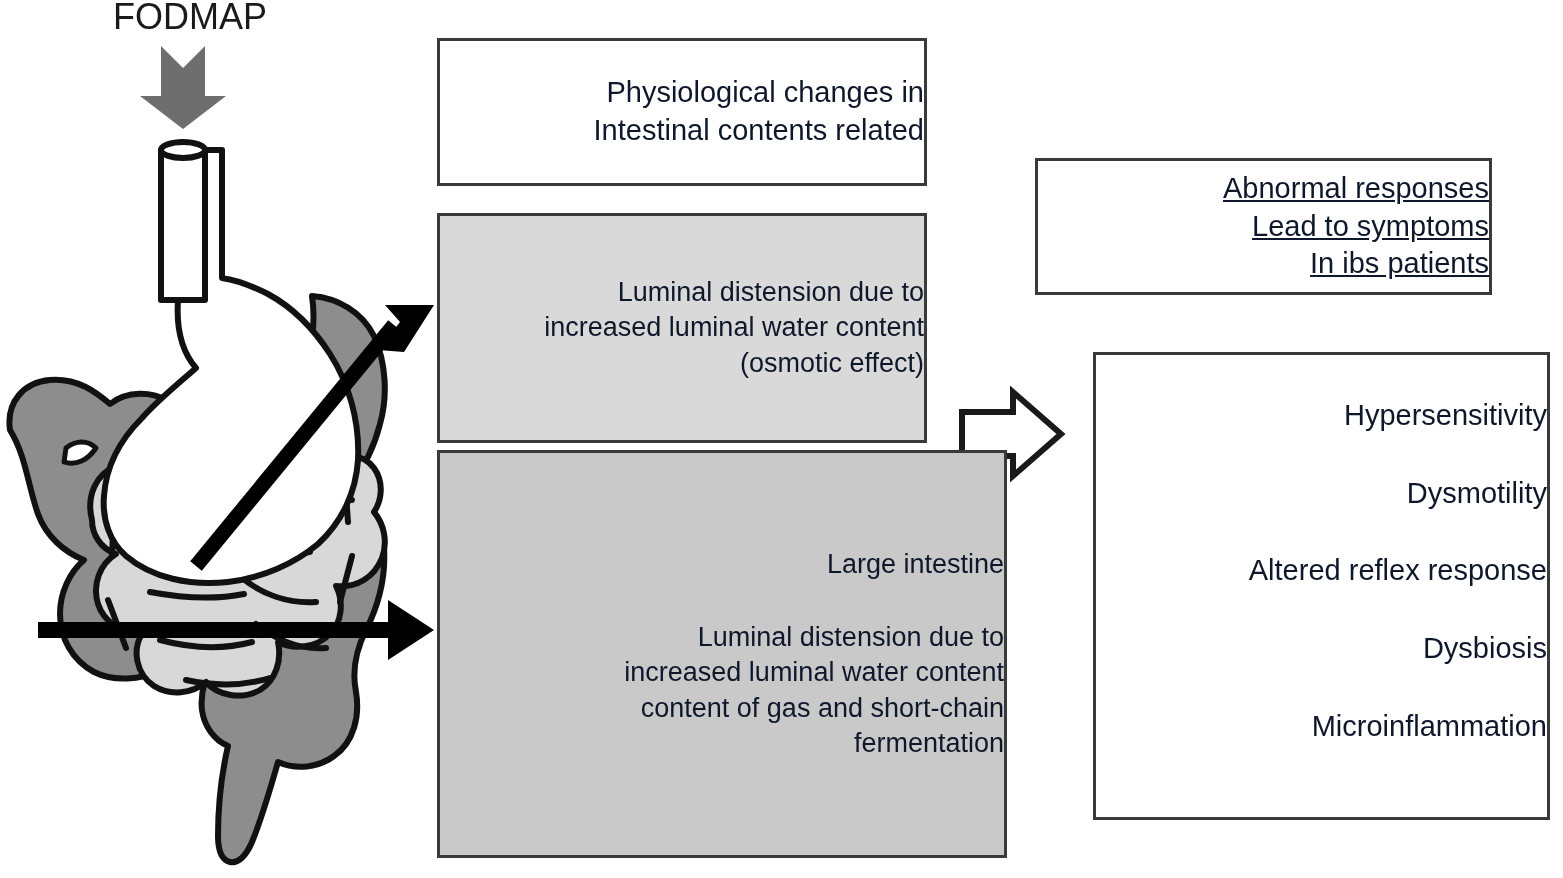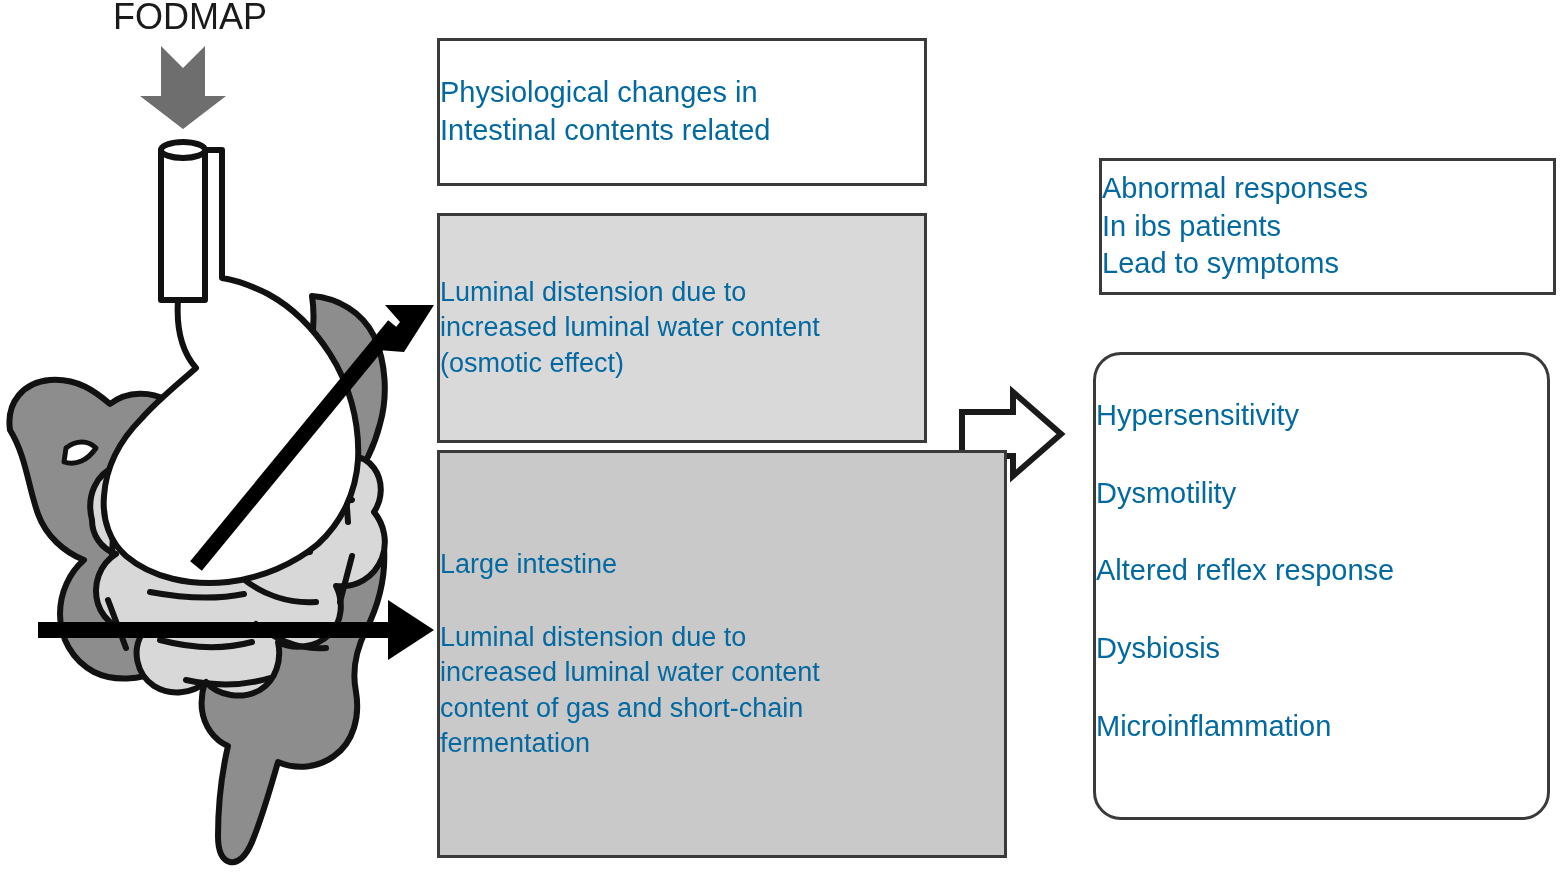--- a/index.html
+++ b/index.html
@@ -18,24 +18,24 @@
     overflow: hidden;
   }
 
   
   .box {
     position: absolute;
     box-sizing: border-box;
     border: 3px solid #3a3a3a;
     display: flex;
     flex-direction: column;
-    align-items: flex-start;
+    align-items: flex-end;
     justify-content: center;
     text-align: center;
-    color: #0369a1;
+    color: #0f172a;
     line-height: 1.30;
   }
   .box .line {
     display: block;
     white-space: nowrap;
   }
 
   
   #box-physiological {
     left: 437px;  top: 38px;
@@ -54,34 +54,34 @@
 
   #box-large-intestine {
     left: 437px;  top: 450px;
     width: 570px; height: 408px;
     background: #c9c9c9;
     font-size: 27px;
   }
   #box-large-intestine .title { margin-bottom: 38px; }
 
   #box-abnormal {
-    left: 1099px; top: 158px;
+    left: 1035px; top: 158px;
     width: 457px;  height: 137px;
     background: #ffffff;
     font-size: 29px;
+    text-decoration: underline;
   }
 
   #box-symptoms {
     left: 1093px; top: 352px;
     width: 457px;  height: 468px;
     background: #ffffff;
     font-size: 29px;
     justify-content: flex-start;
     padding-top: 42px;
-    border-radius: 28px;
   }
   #box-symptoms .sym {
     display: block;
     white-space: nowrap;
     margin-bottom: 40px;
   }
   #box-symptoms .sym:last-child { margin-bottom: 4px; }
 
   
   #fodmap-label {
@@ -240,22 +240,22 @@
   <div class="box" id="box-large-intestine">
     <span class="line title">Large intestine</span>
     <span class="line">Luminal distension due to</span>
     <span class="line">increased luminal water content</span>
     <span class="line">content of gas and short-chain</span>
     <span class="line">fermentation</span>
   </div>
 
   <div class="box" id="box-abnormal">
     <span class="line">Abnormal responses</span>
+    <span class="line">Lead to symptoms</span>
     <span class="line">In ibs patients</span>
-    <span class="line">Lead to symptoms</span>
   </div>
 
   <div class="box" id="box-symptoms">
     <span class="sym">Hypersensitivity</span>
     <span class="sym">Dysmotility</span>
     <span class="sym">Altered reflex response</span>
     <span class="sym">Dysbiosis</span>
     <span class="sym">Microinflammation</span>
   </div>
 

